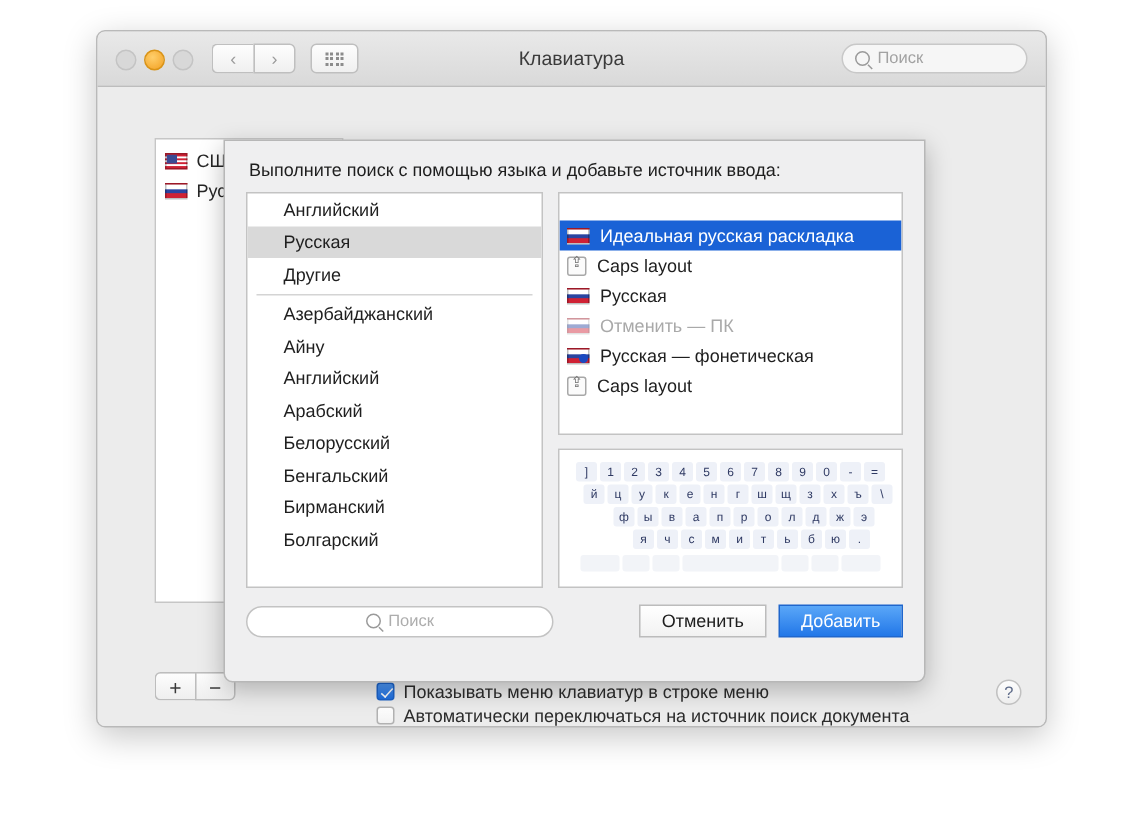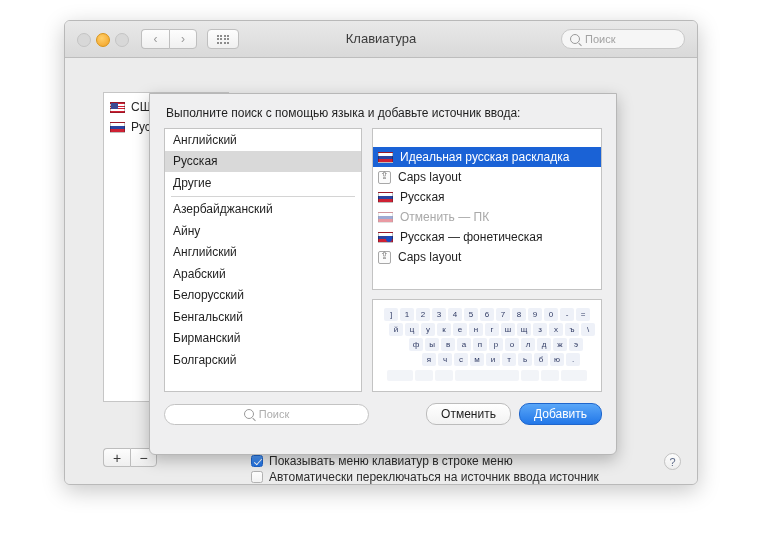--- a/index.html
+++ b/index.html
@@ -283,21 +283,21 @@
     width: 208px;
     background: #ffffff;
     border: 1px solid #c3c3c3;
     box-sizing: border-box;
     overflow: hidden;
   }
   .lang-row {
     height: 21.5px;
     display: flex;
     align-items: center;
-    padding-left: 8px;
+    padding-left: 24px;
     font-size: 12px;
     color: #1f1f1f;
   }
   .lang-row.selected { background: #d9d9d9; }
   .lang-sep {
     height: 1px;
     background: #d4d4d4;
     margin: 2px 6px 2px 6px;
   }
 
@@ -415,21 +415,21 @@
   }
   #sheet-search .ph { font-size: 11px; color: #adadad; }
   #sheet-buttons {
     margin-left: auto;
     display: flex;
     gap: 8px;
   }
   .pushbtn {
     height: 22px;
     padding: 0 14px;
-    border-radius: 10px;
+    border-radius: 0;
     font-size: 12px;
     display: flex;
     align-items: center;
     justify-content: center;
     box-sizing: border-box;
   }
   #btn-cancel {
     background: linear-gradient(#ffffff, #f2f2f2);
     border: 1px solid #bcbcbc;
     color: #1d1d1d;
@@ -495,21 +495,21 @@
       <div class="arbtn" id="btn-add-source">+</div>
       <div class="arbtn" id="btn-remove-source">−</div>
     </div>
 
     <div class="checkrow" id="check-showmenu">
       <span class="cbox checked"></span>
       <span>Показывать меню клавиатур в строке меню</span>
     </div>
     <div class="checkrow" id="check-autoswitch">
       <span class="cbox"></span>
-      <span>Автоматически переключаться на источник ввода источник</span>
+      <span>Автоматически переключаться на источник поиск документа</span>
     </div>
 
     <div id="help-button">?</div>
 
     <div id="sheet">
 
       <p id="sheet-prompt">Выполните поиск с помощью языка и добавьте источник ввода:</p>
 
       <div id="sheet-cols">
 

